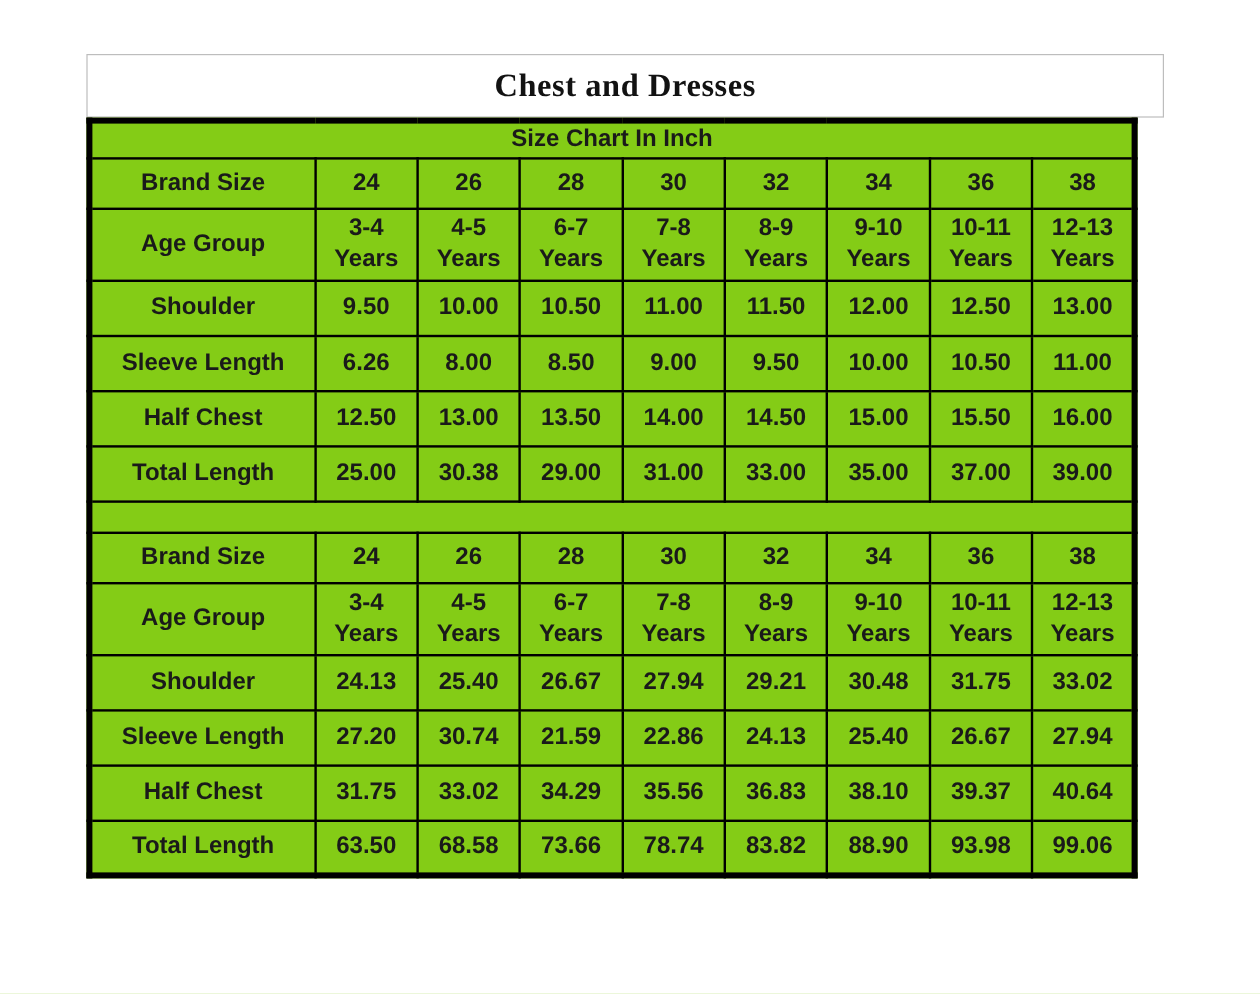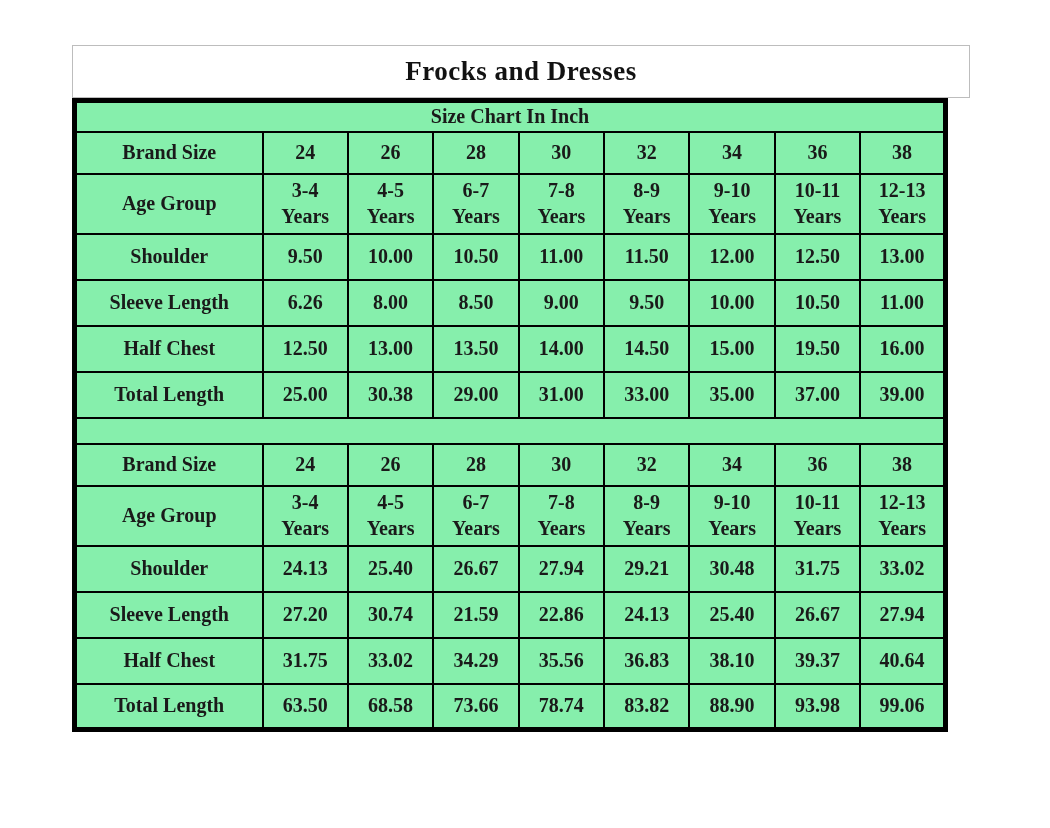--- a/index.html
+++ b/index.html
@@ -28,22 +28,21 @@
     font-weight: bold;
     font-size: 27px;
     color: #121212;
     letter-spacing: 0.5px;
   }
   table.size-table {
     width: 876px;
     border-collapse: collapse;
     table-layout: fixed;
     border: 5px solid #000000;
-    background: #86efac;
-    font-family: Liberation Serif, serif;
+    background: #84cc16;
   }
   table.size-table td {
     border: 2px solid #000000;
     text-align: center;
     vertical-align: middle;
     font-weight: bold;
     font-size: 20px;
     color: #1a1a1a;
     white-space: pre-line;
     line-height: 1.28;
@@ -54,21 +53,21 @@
   tr.row-age td     { height: 60px; }
   tr.row-data td    { height: 46px; }
   tr.row-spacer td  { height: 26px; border-left: none; border-right: none; }
   col.label-col { width: 188px; }
 </style>
 </head>
 <body>
 
 <div class="sheet">
   <div class="title-box">
-    <h1>Frocks and Dresses</h1>
+    <h1>Chest and Dresses</h1>
   </div>
   <table class="size-table">
     <colgroup>
       <col class="label-col">
       <col>
         <col>
         <col>
         <col>
         <col>
         <col>
@@ -132,21 +131,21 @@
           <td>11.00</td>
         </tr>
         <tr class="row-data">
           <td>Half Chest</td>
           <td>12.50</td>
           <td>13.00</td>
           <td>13.50</td>
           <td>14.00</td>
           <td>14.50</td>
           <td>15.00</td>
-          <td>19.50</td>
+          <td>15.50</td>
           <td>16.00</td>
         </tr>
         <tr class="row-data">
           <td>Total Length</td>
           <td>25.00</td>
           <td>30.38</td>
           <td>29.00</td>
           <td>31.00</td>
           <td>33.00</td>
           <td>35.00</td>

